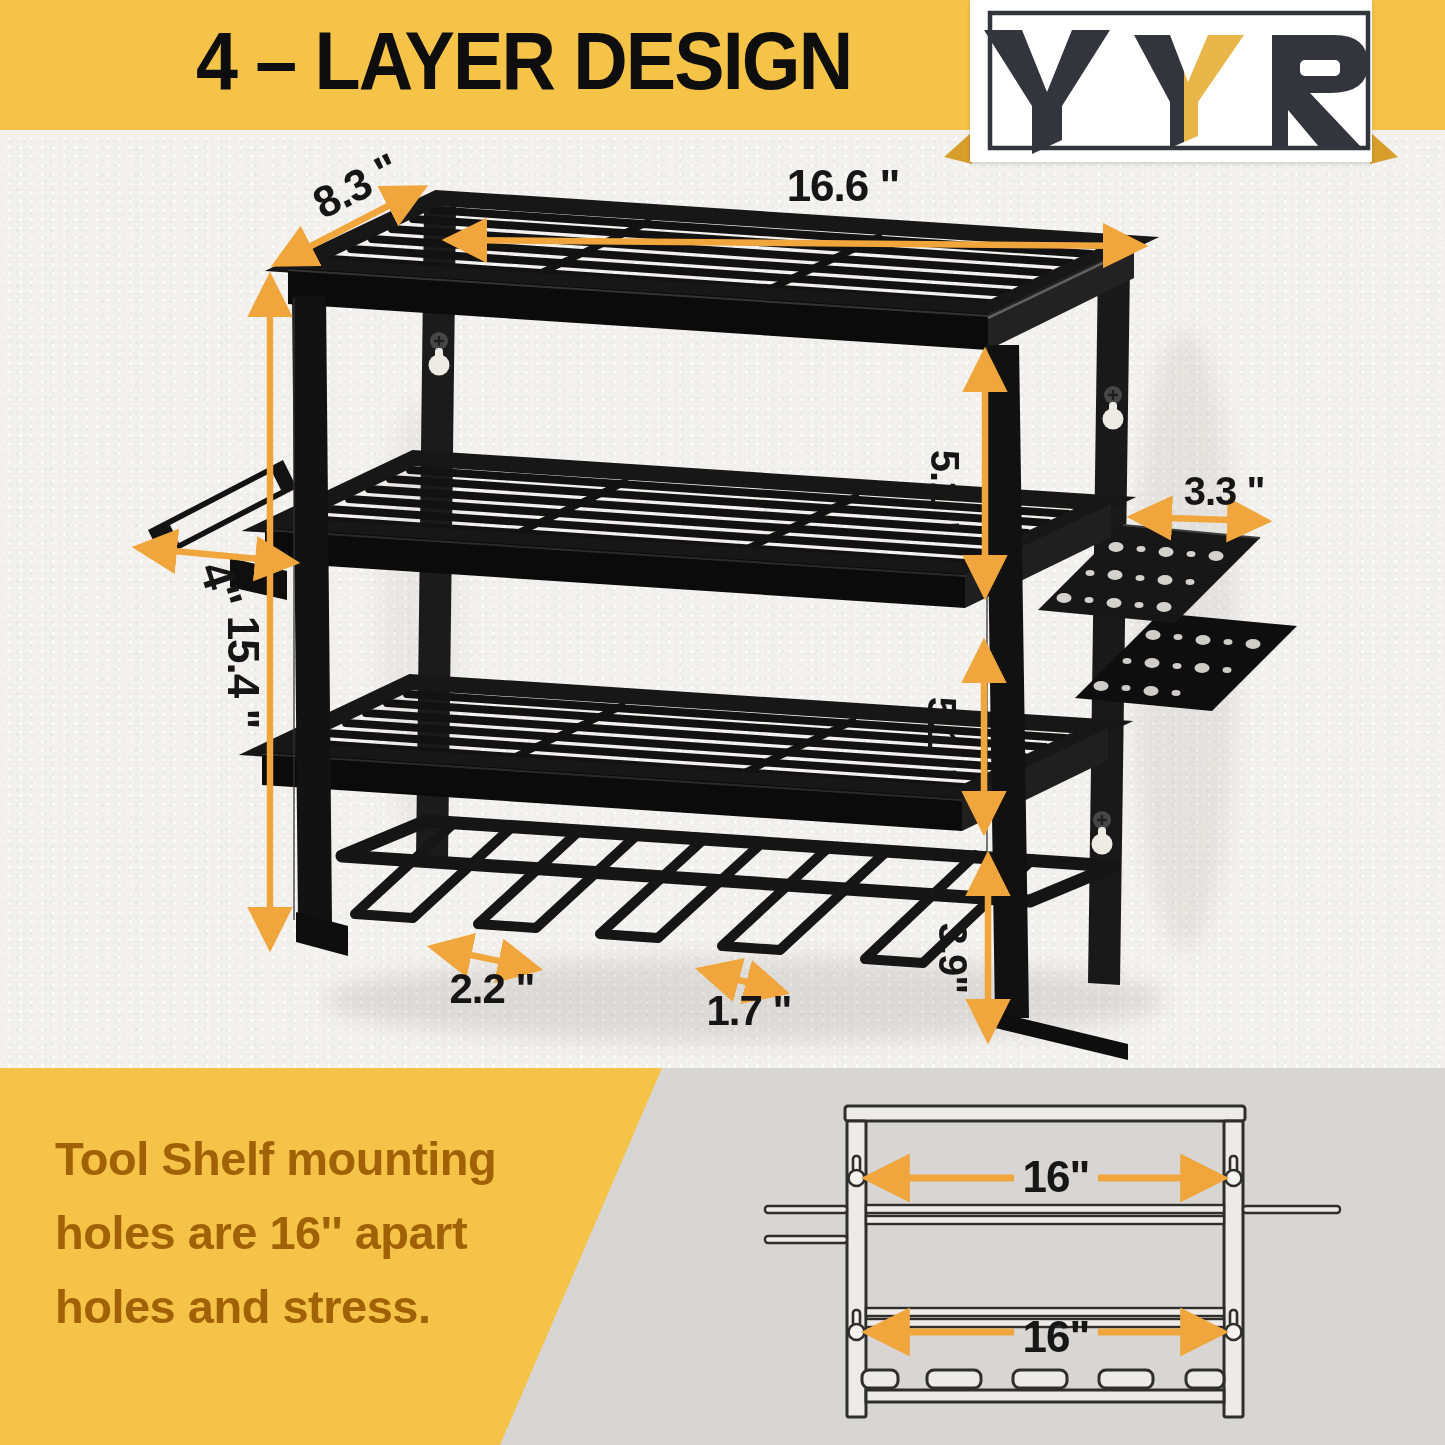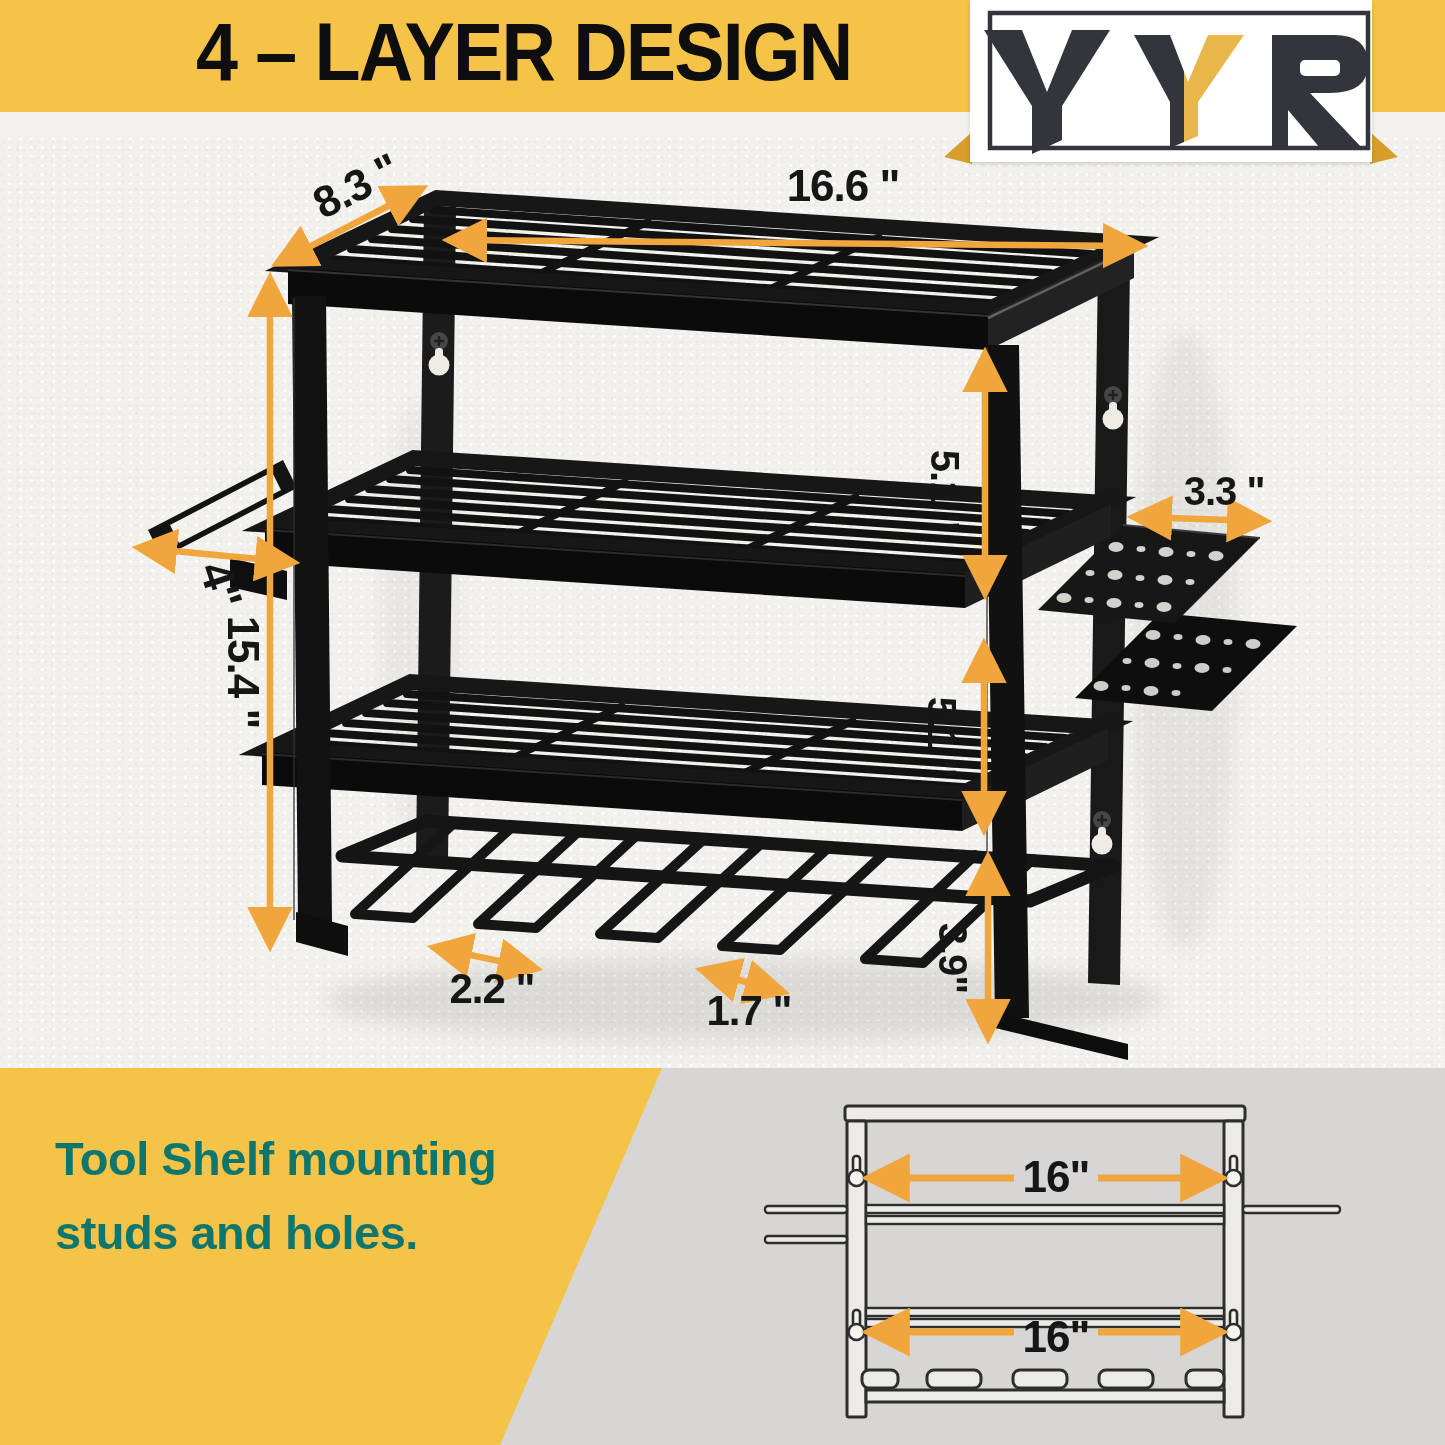--- a/index.html
+++ b/index.html
@@ -1,20 +1,20 @@
 <!DOCTYPE html>
 <html><head>
 <meta charset="utf-8">
 <style>
   html,body{margin:0;padding:0;background:#ffffff;}
   #canvas{position:relative;width:1445px;height:1445px;overflow:hidden;
     font-family:"Liberation Sans","DejaVu Sans",sans-serif;background:#F2F1ED;}
 
   
-  .banner{position:absolute;left:0;top:0;width:1445px;height:112px;background:#F5C347;z-index:3;}
+  .banner{position:absolute;left:0;top:0;width:1445px;height:130px;background:#F5C347;z-index:3;}
   .banner-title{position:absolute;left:196px;top:50%;transform:translateY(-54%) scaleX(.92);
     transform-origin:left center;font-size:82px;font-weight:bold;letter-spacing:-2px;
     color:#0E0E0E;white-space:nowrap;}
 
   
   .wall{position:absolute;left:0;top:138px;width:1445px;height:930px;z-index:1;
     background-color:#F2F1ED;
     background-image:
       radial-gradient(circle, rgba(118,112,96,.055) 1px, transparent 1.4px),
       radial-gradient(circle, rgba(255,255,255,.95) 1px, transparent 1.6px),
@@ -28,21 +28,21 @@
   .fold-right{left:1370px;top:132px;clip-path:polygon(0 0,100% 78%,0 100%);}
   .logo-box{position:absolute;left:970px;top:0;width:402px;height:162px;background:#ffffff;
     z-index:5;box-shadow:0 2px 4px rgba(0,0,0,.15);}
 
   
   .bottom-band{position:absolute;left:0;top:1068px;width:1445px;height:377px;background:#D7D6D4;z-index:1;}
   .bottom-band .yellow{position:absolute;inset:0;background:#F5C347;
     clip-path:polygon(0 0,662px 0,500px 100%,0 100%);}
 
   
-  .caption{position:absolute;left:55px;top:1122px;z-index:6;color:#0f766e;
+  .caption{position:absolute;left:55px;top:1122px;z-index:6;color:#a16207;
     font-size:47px;font-weight:bold;line-height:74px;letter-spacing:-.5px;}
 
   
   .art{position:absolute;left:0;top:0;width:1445px;height:1445px;z-index:2;}
 
   
   .dim{position:absolute;z-index:6;font-weight:bold;color:#161616;white-space:nowrap;
     transform:translate(-50%,-50%) rotate(var(--r,0deg));letter-spacing:-1px;}
 </style>
 </head>
@@ -265,16 +265,17 @@
   <div class="dim" style="left:941px;top:737px;font-size:40px;--r:90deg">5.1 "</div>
   <div class="dim" style="left:492px;top:989px;font-size:42px">2.2 "</div>
   <div class="dim" style="left:749px;top:1011px;font-size:42px">1.7 "</div>
   <div class="dim" style="left:952px;top:958px;font-size:40px;--r:90deg">3.9"</div>
 
   <div class="dim" style="left:1056px;top:1177px;font-size:44px">16"</div>
   <div class="dim" style="left:1056px;top:1337px;font-size:44px">16"</div>
 
   <div class="caption">
     <div>Tool Shelf mounting</div>
-    <div>studs and holes.</div>
+    <div>holes are 16'' apart</div>
+    <div>holes and stress.</div>
   </div>
 
 </div>
 
 </body></html>

